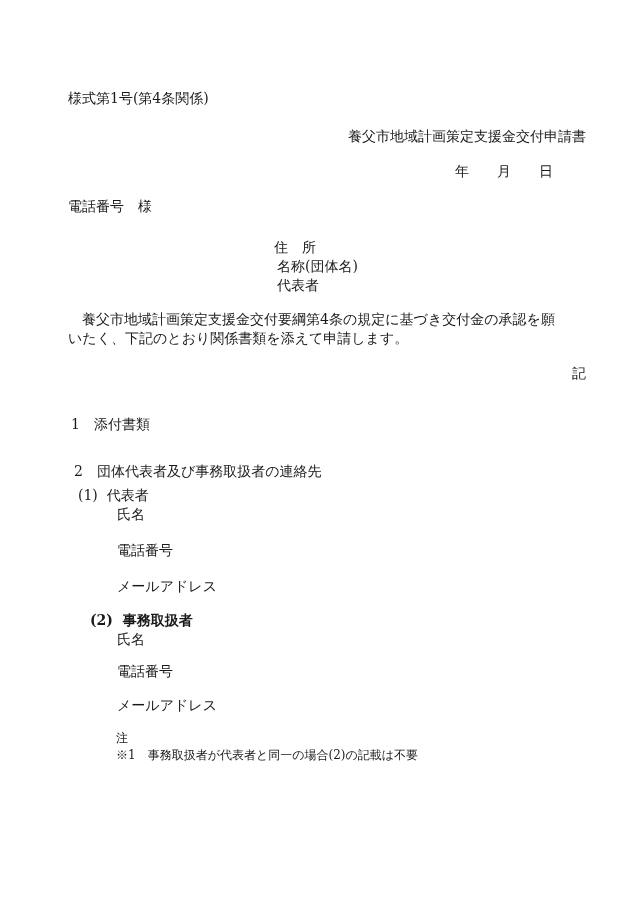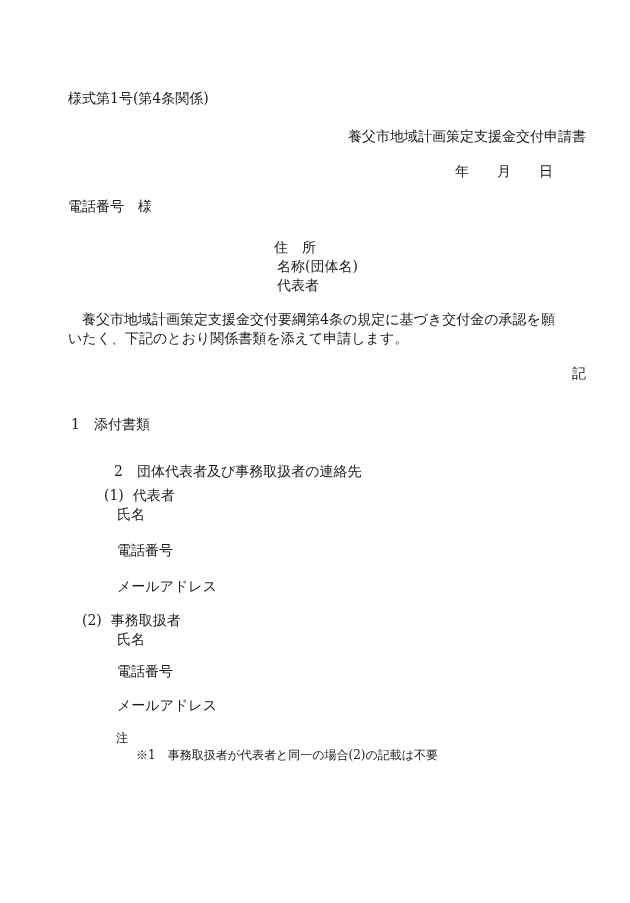--- a/index.html
+++ b/index.html
@@ -42,36 +42,36 @@
 
   <div class="t" style="left:68px;top:311px;">　養父市地域計画策定支援金交付要綱第4条の規定に基づき交付金の承認を願</div>
 
   <div class="t" style="left:68px;top:330px;">いたく、下記のとおり関係書類を添えて申請します。</div>
 
   <div class="t center" style="top:365px;">記</div>
 
   <div class="t" style="left:71px;top:383px;margin-top:33px;">1　添付書類</div>
 
 
-  <div class="t" style="left:74px;top:463px;margin-left:40px;">2　団体代表者及び事務取扱者の連絡先</div>
+  <div class="t" style="left:74px;top:463px;">2　団体代表者及び事務取扱者の連絡先</div>
 
-  <div class="t" style="left:104px;top:487px;">(1)  代表者</div>
+  <div class="t" style="left:78px;top:487px;">(1)  代表者</div>
 
   <div class="t" style="left:117px;top:506px;">氏名</div>
 
   <div class="t" style="left:117px;top:542px;">電話番号</div>
 
   <div class="t" style="left:117px;top:578px;">メールアドレス</div>
 
-  <div class="t" style="left:82px;top:612px;">(2)  事務取扱者</div>
+  <div class="t" style="left:90px;top:612px;font-weight:bold;">(2)  事務取扱者</div>
 
   <div class="t" style="left:117px;top:631px;">氏名</div>
 
   <div class="t" style="left:117px;top:663px;">電話番号</div>
 
   <div class="t" style="left:117px;top:697px;">メールアドレス</div>
 
   <div class="t small" style="left:116px;top:731px;">注</div>
 
-  <div class="t small" style="left:116px;top:748px;margin-left:20px;">※1　事務取扱者が代表者と同一の場合(2)の記載は不要</div>
+  <div class="t small" style="left:116px;top:748px;">※1　事務取扱者が代表者と同一の場合(2)の記載は不要</div>
 
 
 </div>
 
 </body></html>

